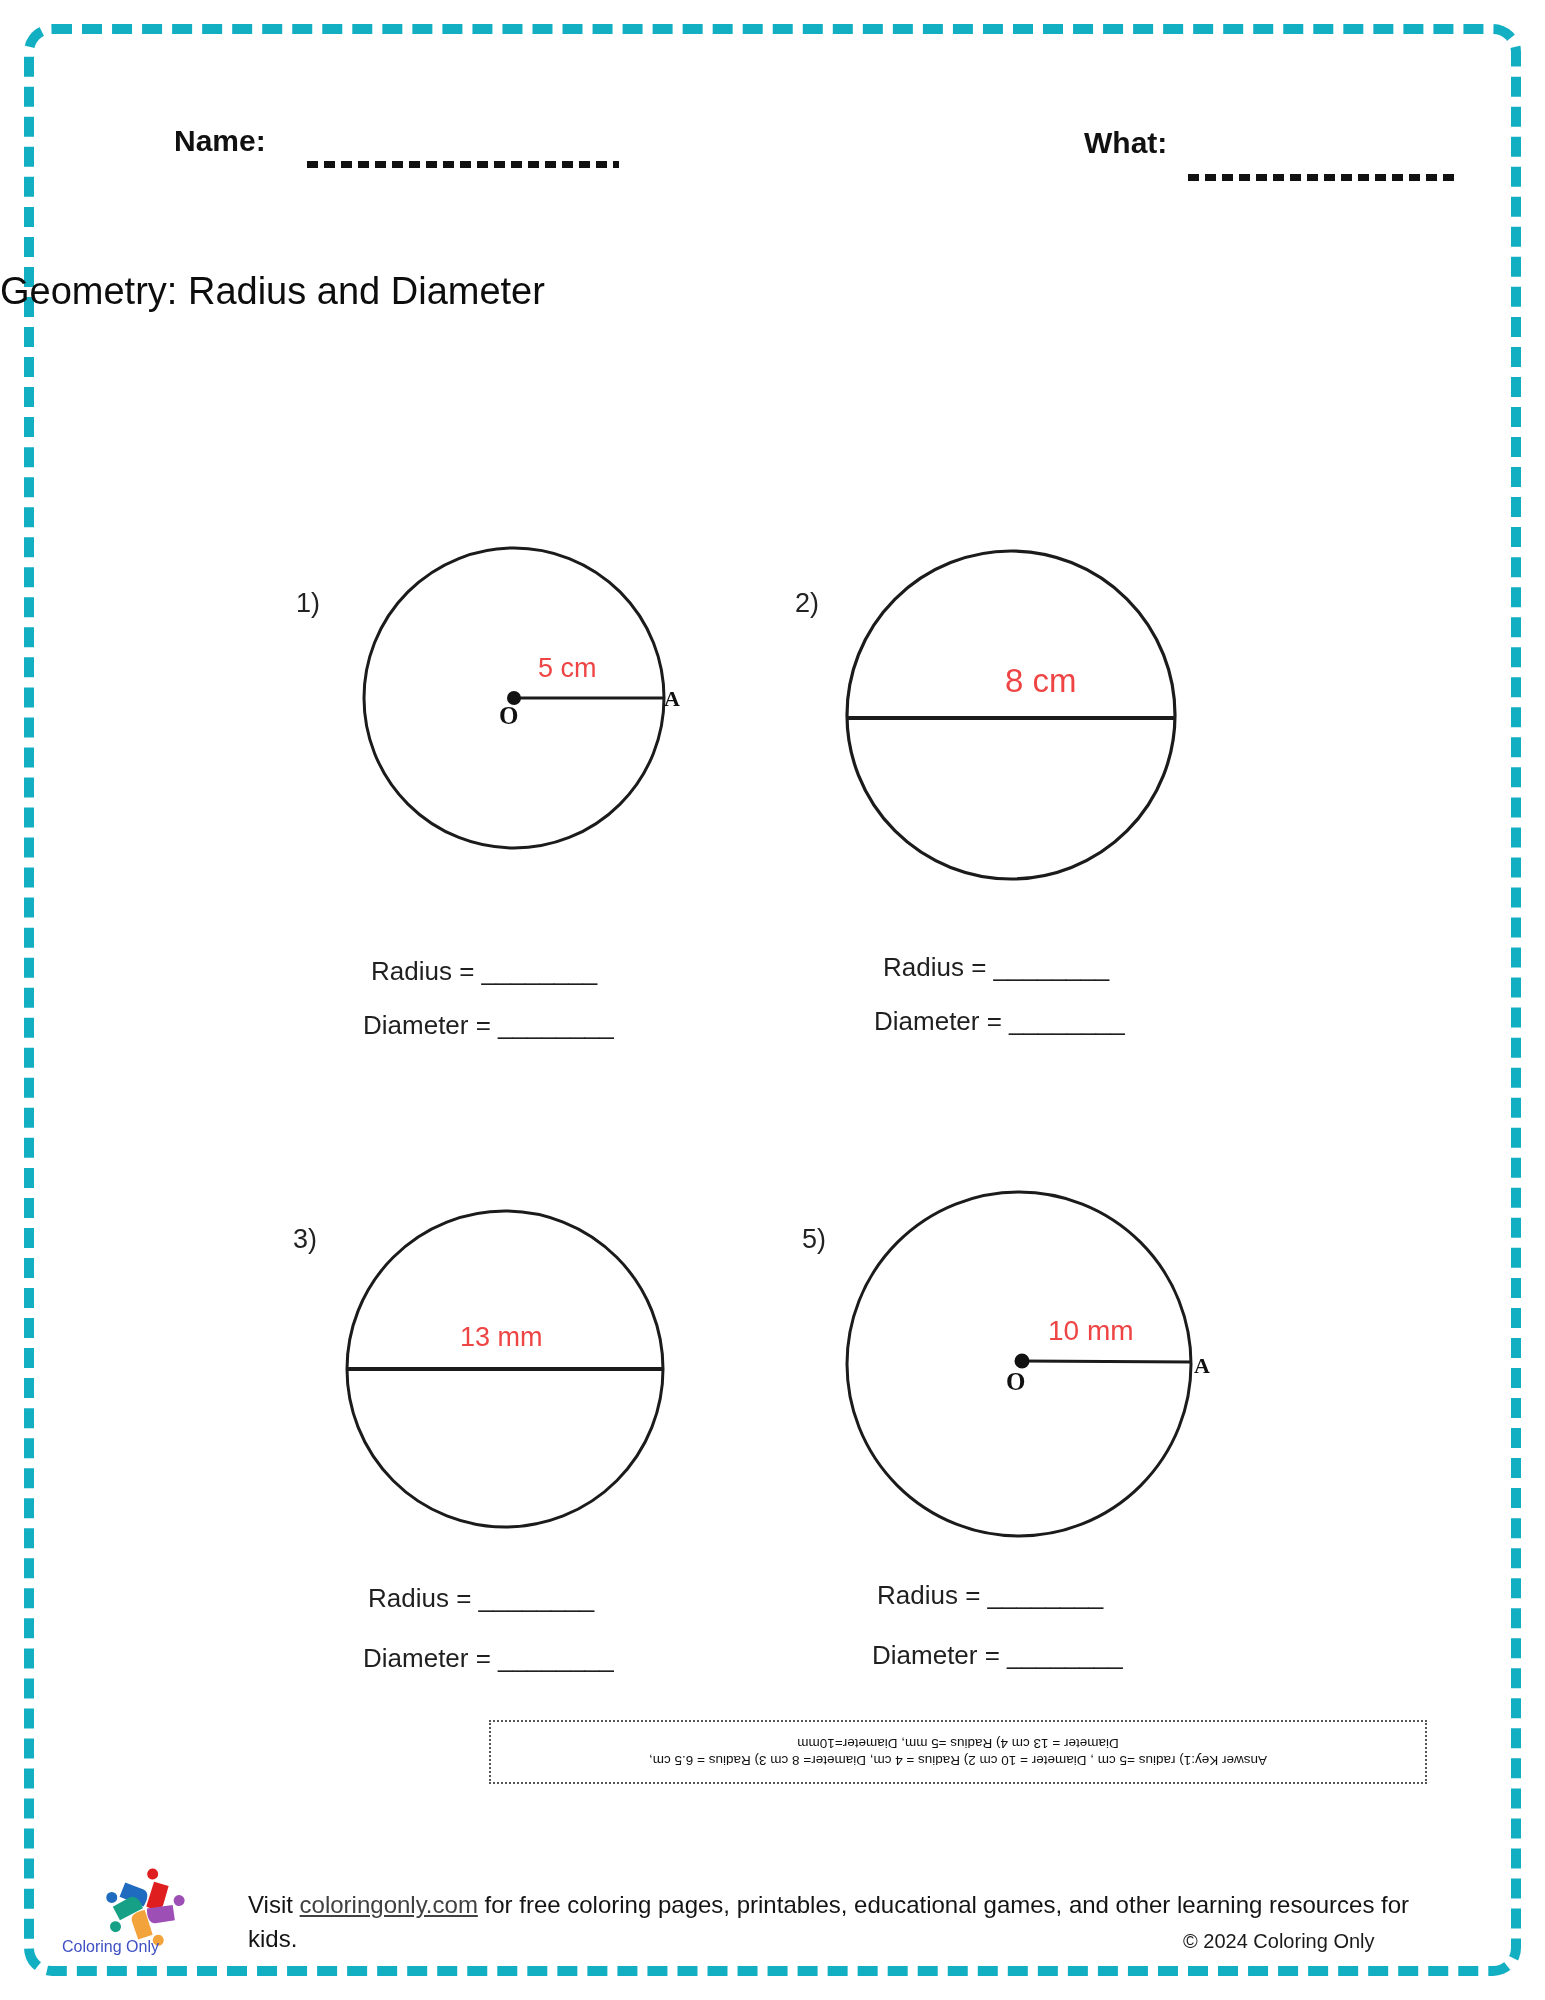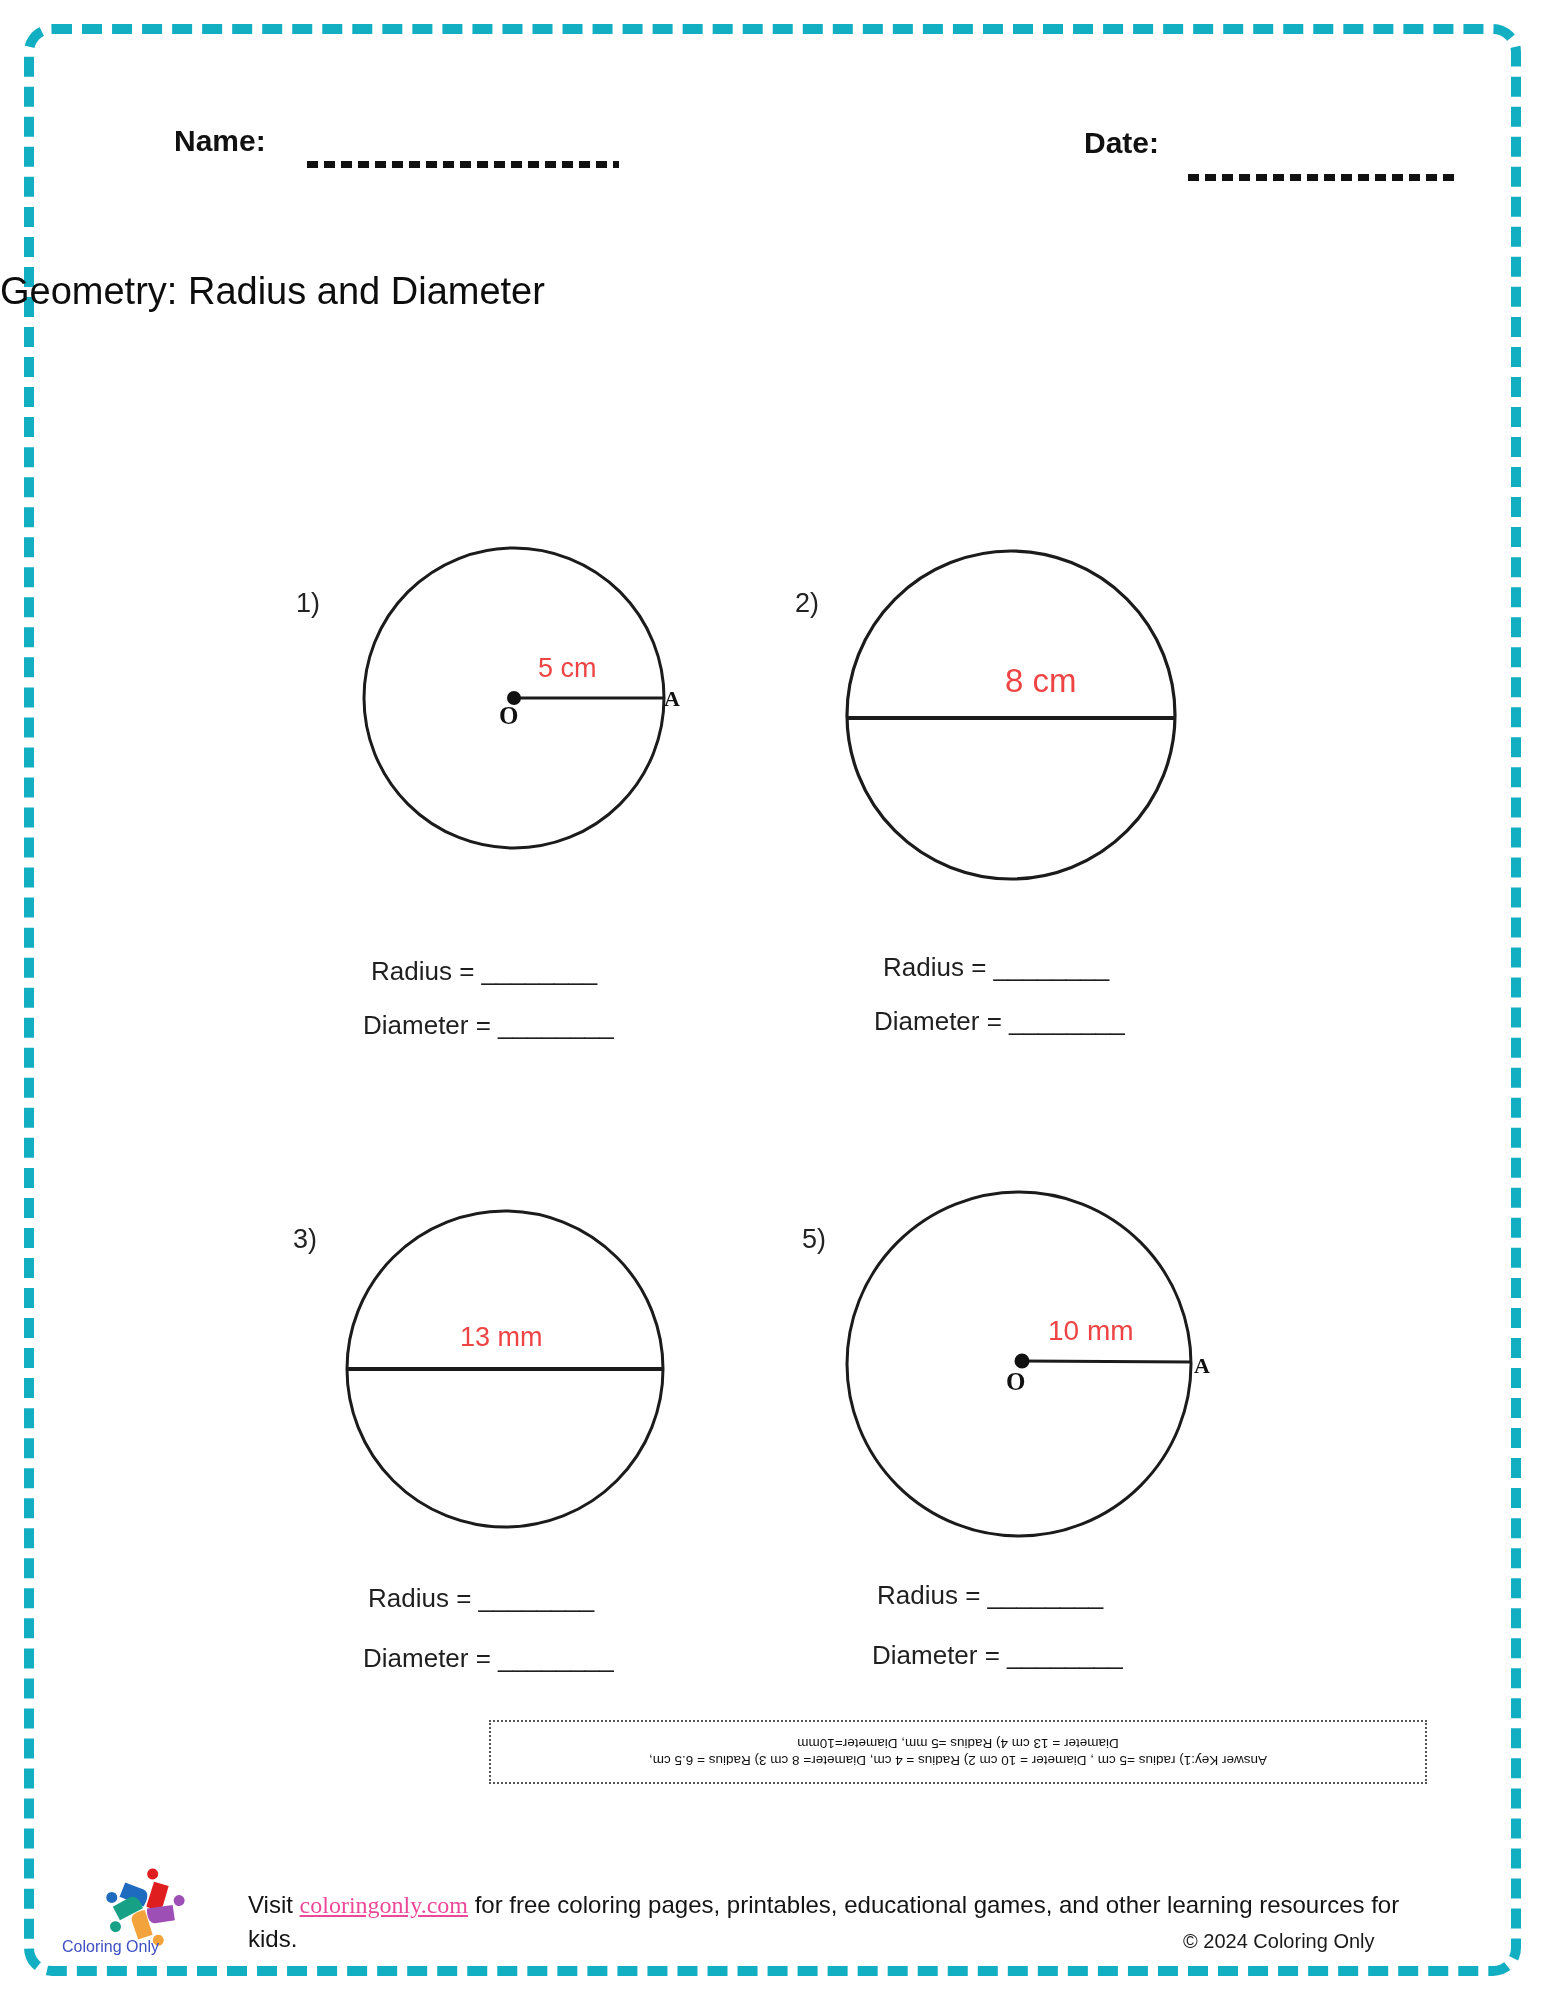--- a/index.html
+++ b/index.html
@@ -65,39 +65,39 @@
   }
   .answer-key-inner{
     width:100%;height:100%;transform:rotate(180deg);
     display:flex;flex-direction:column;justify-content:center;align-items:center;
     font-size:13.5px;line-height:17px;color:#111;
   }
   .footer-note{
     position:absolute;left:248px;top:1888px;width:1180px;
     font-size:24px;line-height:34px;color:#141414;
   }
-  .footer-note a{color:#ec4899;text-decoration:underline;font-family:Liberation Serif, serif;}
+  .footer-note a{color:#404040;text-decoration:underline;}
   .copyright{
     position:absolute;left:1183px;top:1930px;font-size:20px;color:#1a1a1a;
   }
   .logo{position:absolute;left:70px;top:1866px;width:150px;text-align:center;}
   .logo-text{
     position:absolute;left:62px;top:1938px;width:160px;text-align:left;
     font-size:16px;font-weight:normal;color:#3d4fc3;
   }
 </style>
 </head>
 <body>
 
 <div class="page">
   <div class="frame"></div>
 
   <div class="name-label">Name:</div>
   <div class="fill-line name-line"></div>
-  <div class="date-label">Date:</div>
+  <div class="date-label">What:</div>
   <div class="fill-line date-line"></div>
 
   <div class="title">Geometry: Radius and Diameter</div>
 
   <div class="prob-num num-1">1)</div>
   <svg class="circle-svg svg-1" width="314" height="316">
     <circle cx="156" cy="157" r="150" fill="none" stroke="#1b1b1b" stroke-width="3"></circle>
     <line x1="156" y1="157" x2="305" y2="157" stroke="#1b1b1b" stroke-width="3.2"></line>
     <circle cx="156" cy="157" r="7" fill="#111"></circle>
   </svg>

